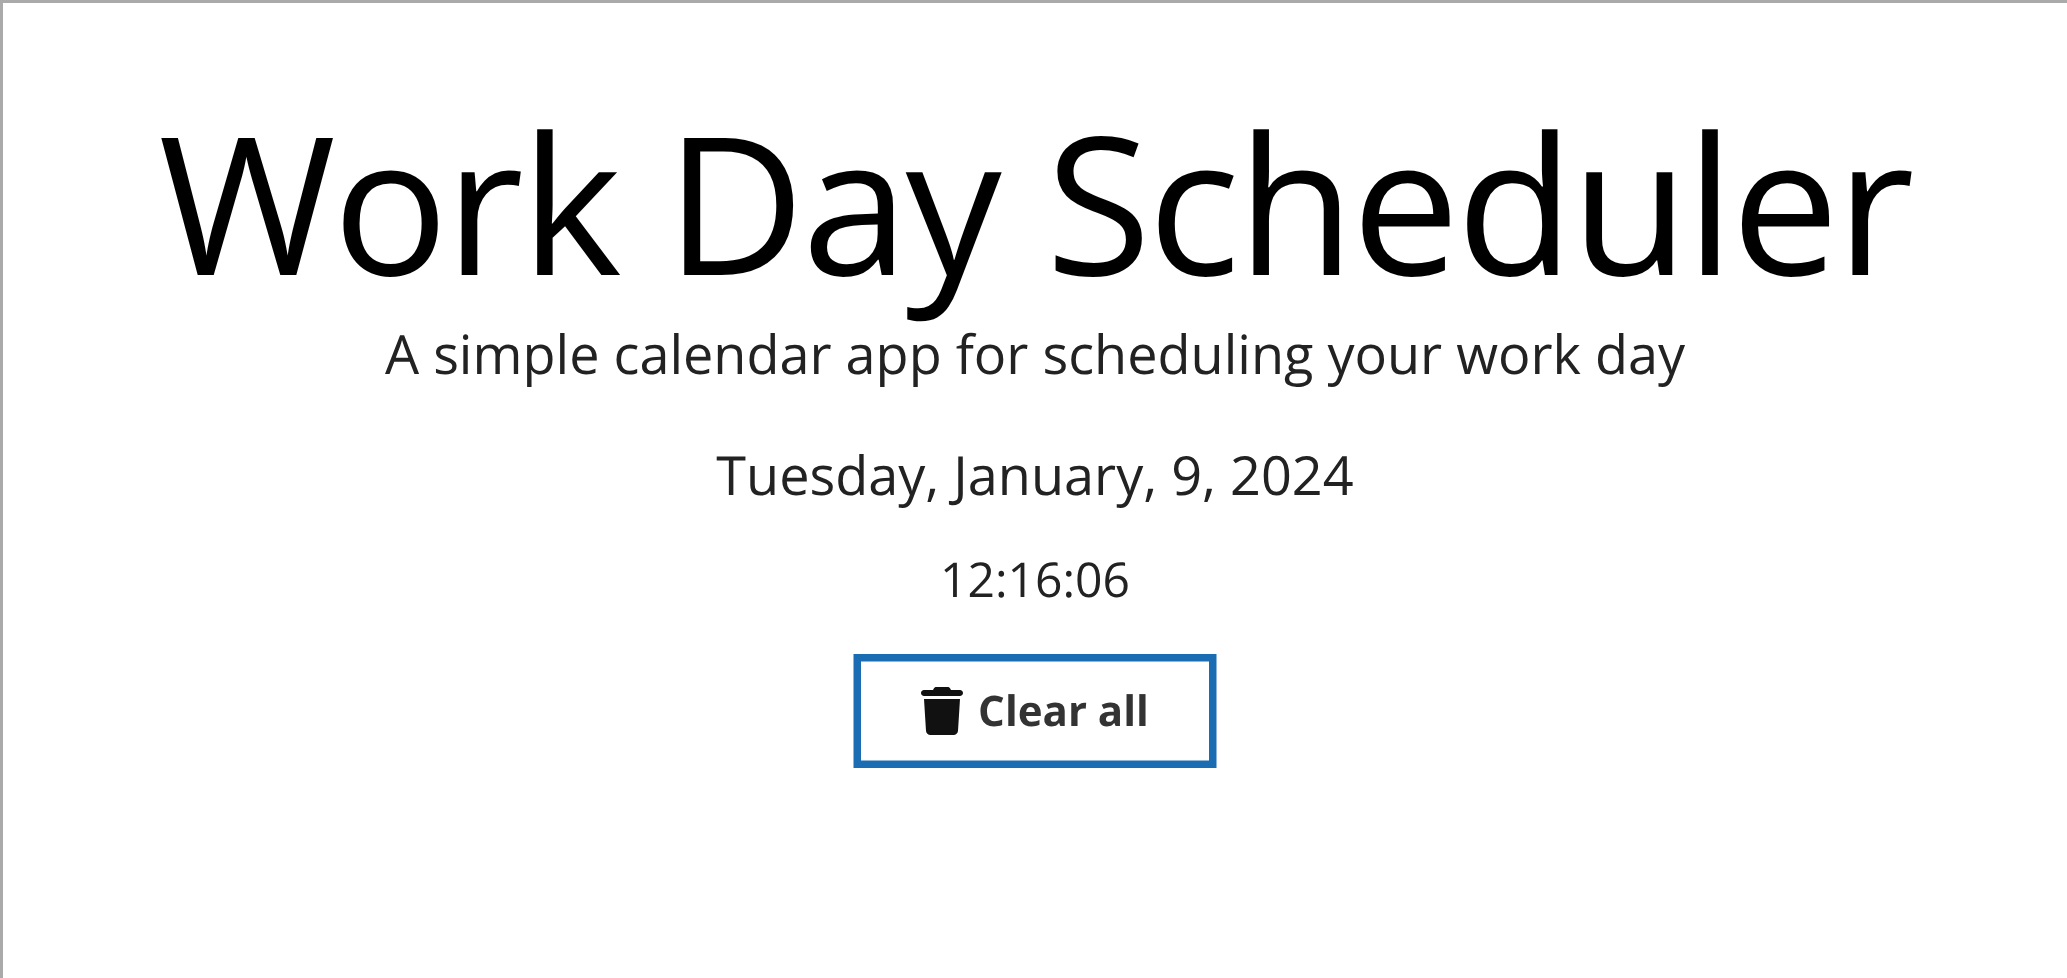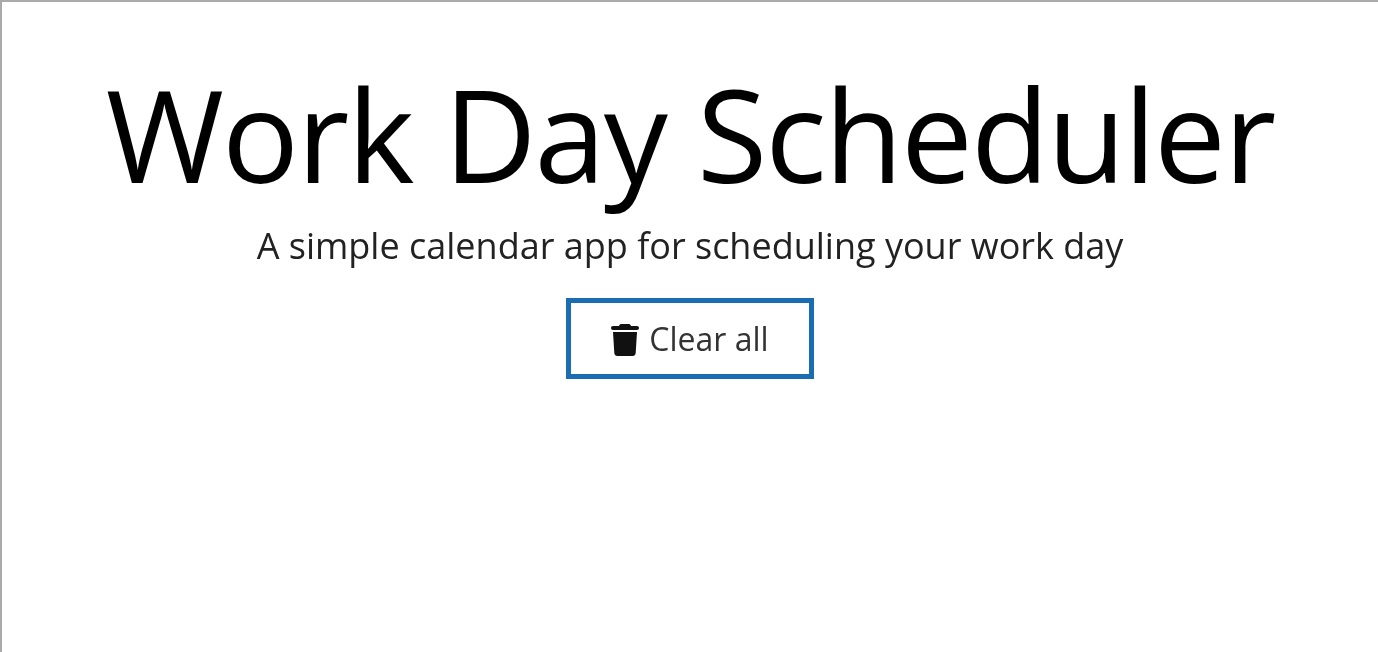--- a/index.html
+++ b/index.html
@@ -22,21 +22,20 @@
     }
     .title {
       font-size: 128px;
       font-weight: 400;
       line-height: 1.2;
       letter-spacing: -2px;
     }
     .subtitle {
       font-size: 36px;
       font-weight: 400;
-      margin-top: 10px;
       color: #222;
     }
     .date {
       font-size: 36px;
       font-weight: 400;
       margin-top: 32px;
       color: #222;
     }
     .time {
       font-size: 32px;
@@ -47,41 +46,44 @@
     .clear-btn {
       display: inline-flex;
       align-items: center;
       justify-content: center;
       gap: 10px;
       margin-top: 28px;
       padding: 14px 40px;
       background: #fff;
       border: 5px solid #1a6cb3;
       color: #333;
-      font-size: 32px;
+      font-size: 28px;
       font-family: inherit;
       cursor: pointer;
+      font-weight: bold;
     }
     .trash-icon {
       width: 28px;
       height: 32px;
       display: inline-block;
     }
     .trash-icon svg {
       width: 100%;
       height: 100%;
       fill: #111;
     }
   </style>
 </head>
 <body>
 
 <div class="header">
   <h1 class="title">Work Day Scheduler</h1>
   <p class="subtitle">A simple calendar app for scheduling your work day</p>
+  <p class="date">Tuesday, January, 9, 2024</p>
+  <p class="time">12:16:06</p>
   <button class="clear-btn">
     <span class="trash-icon">
       <svg viewBox="0 0 448 512">
           <path d="M135.2 17.7C140.6 6.8 151.7 0 163.8 0h120.4c12.1 0 23.2 6.8 28.6 17.7L320 32h96c17.7 0 32 14.3 32 32s-14.3 32-32 32H32C14.3 96 0 81.7 0 64s14.3-32 32-32h96l7.2-14.3zM32 128h384l-21.2 339c-1.6 25.3-22.6 45-47.9 45H101.1c-25.3 0-46.3-19.7-47.9-45L32 128z"></path>
         </svg>
     </span>
     <span>Clear all</span>
   </button>
 </div>
 

